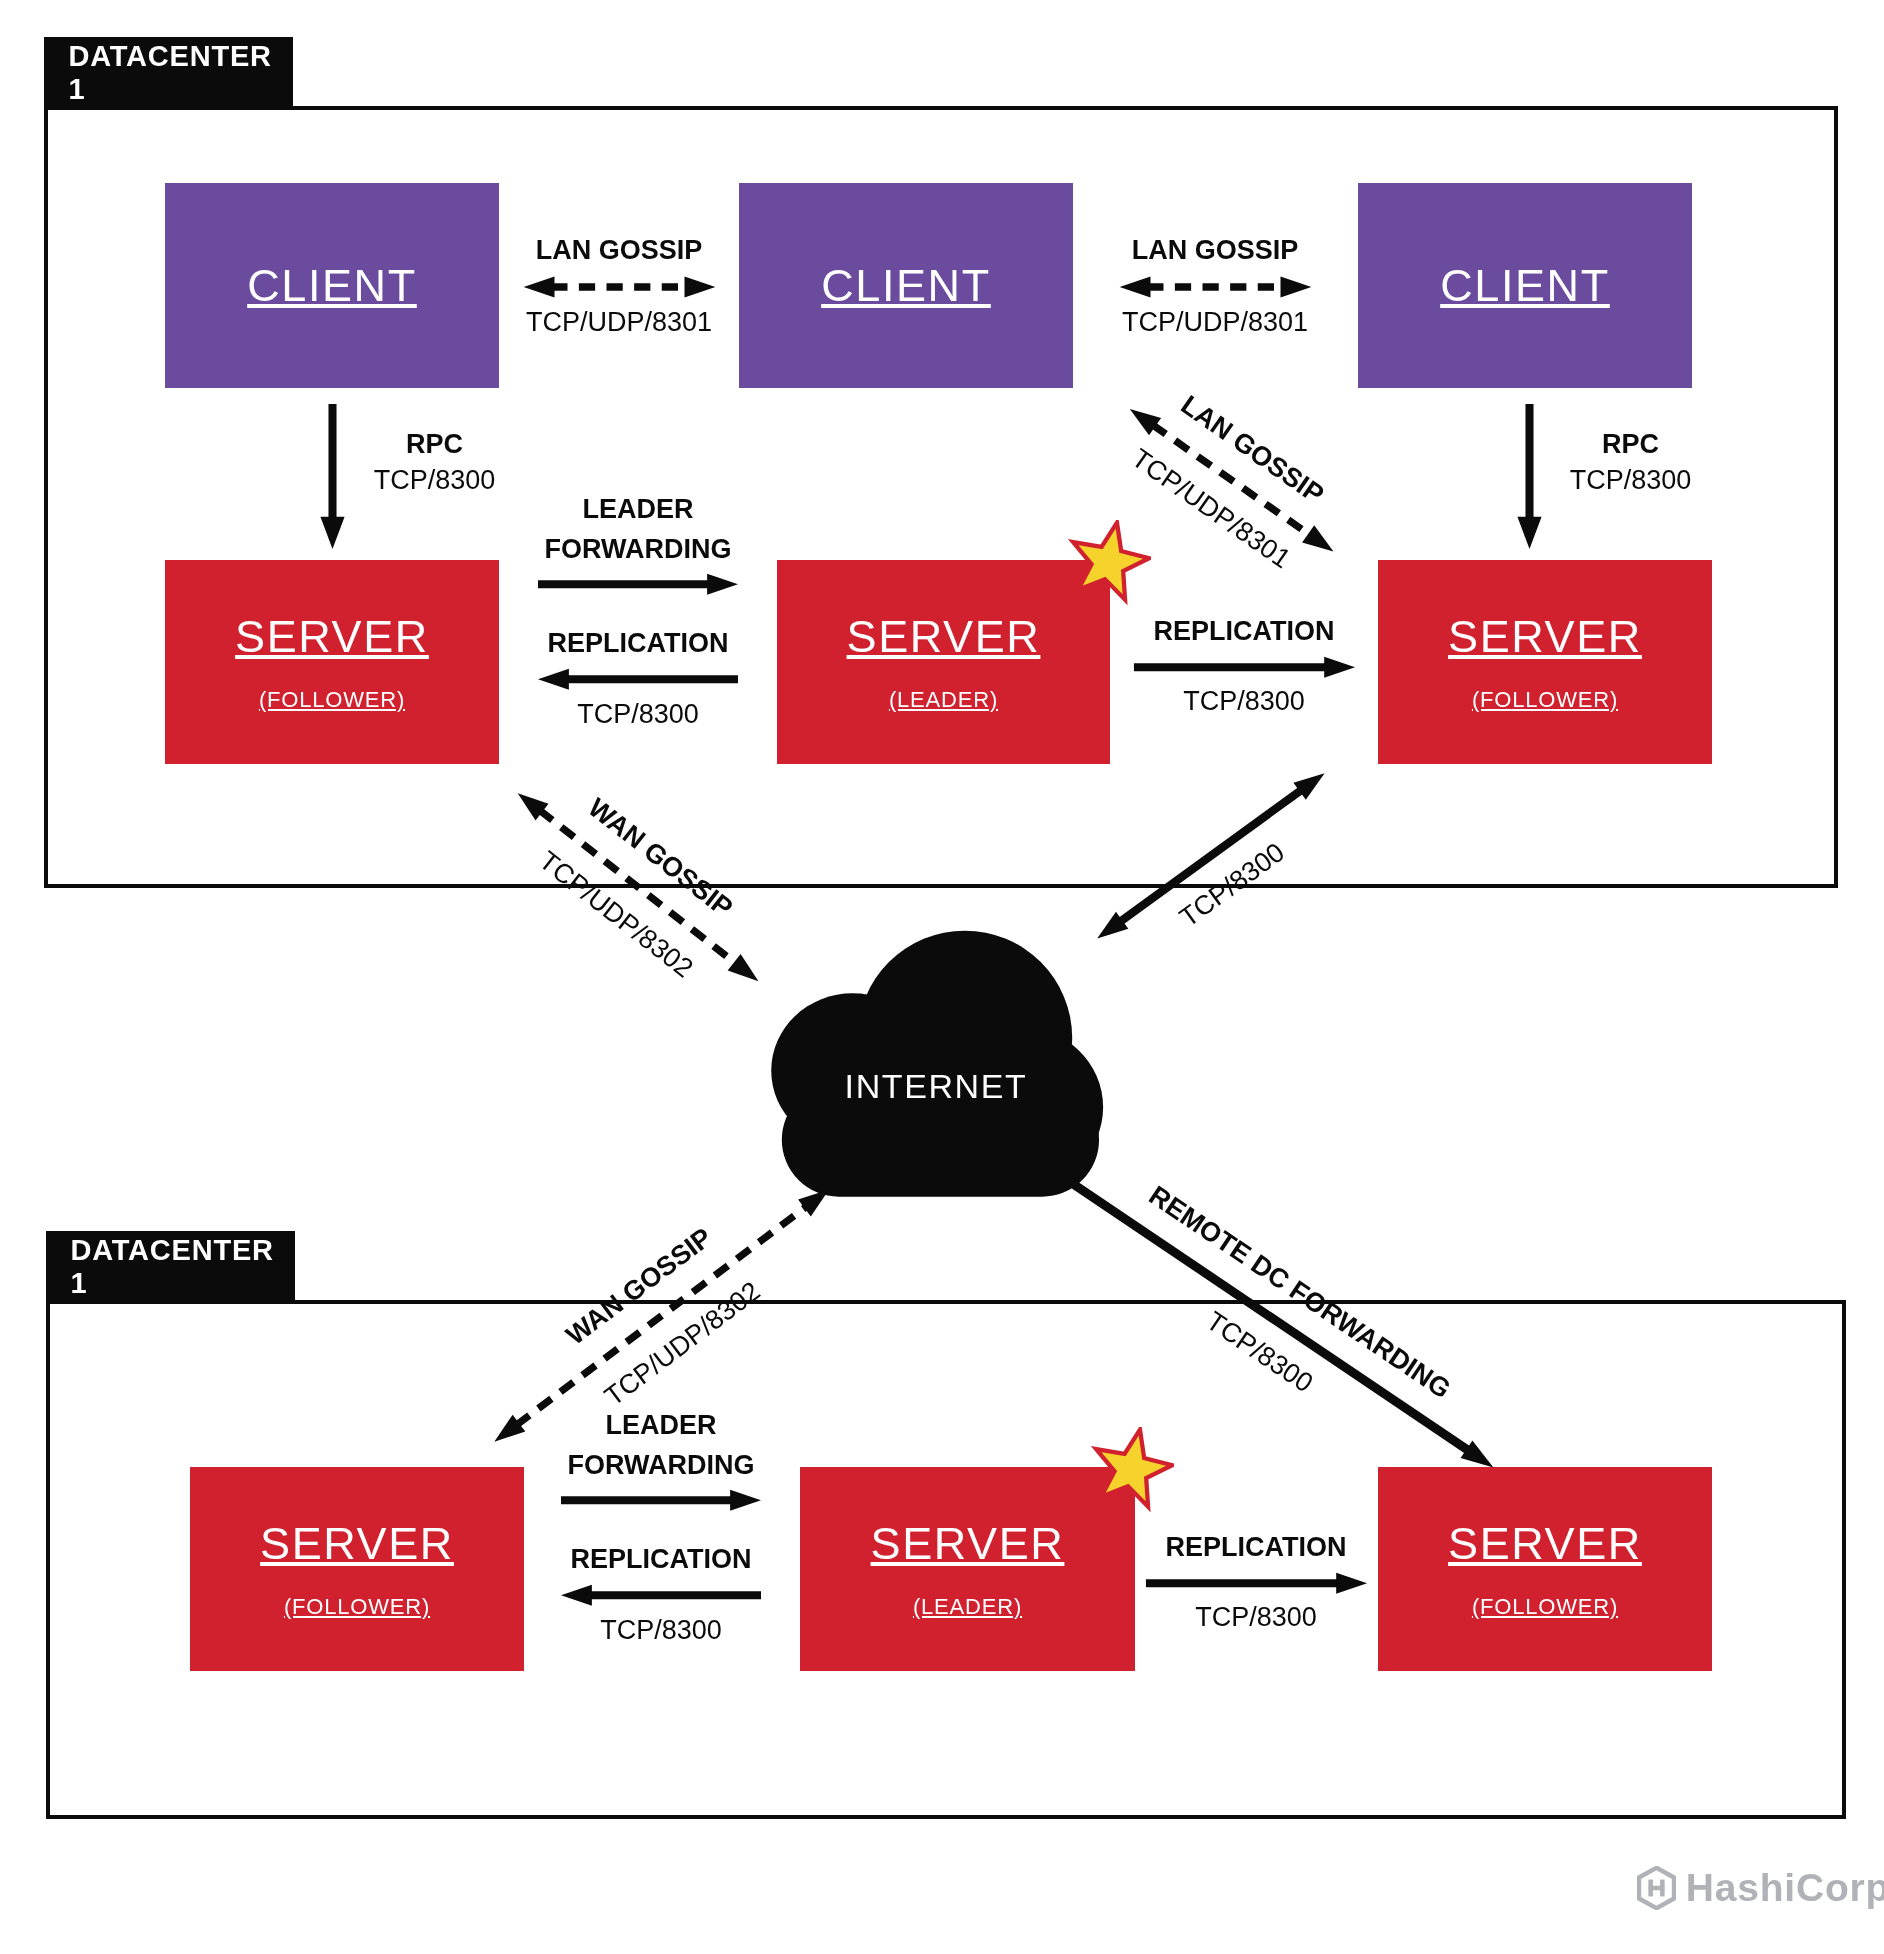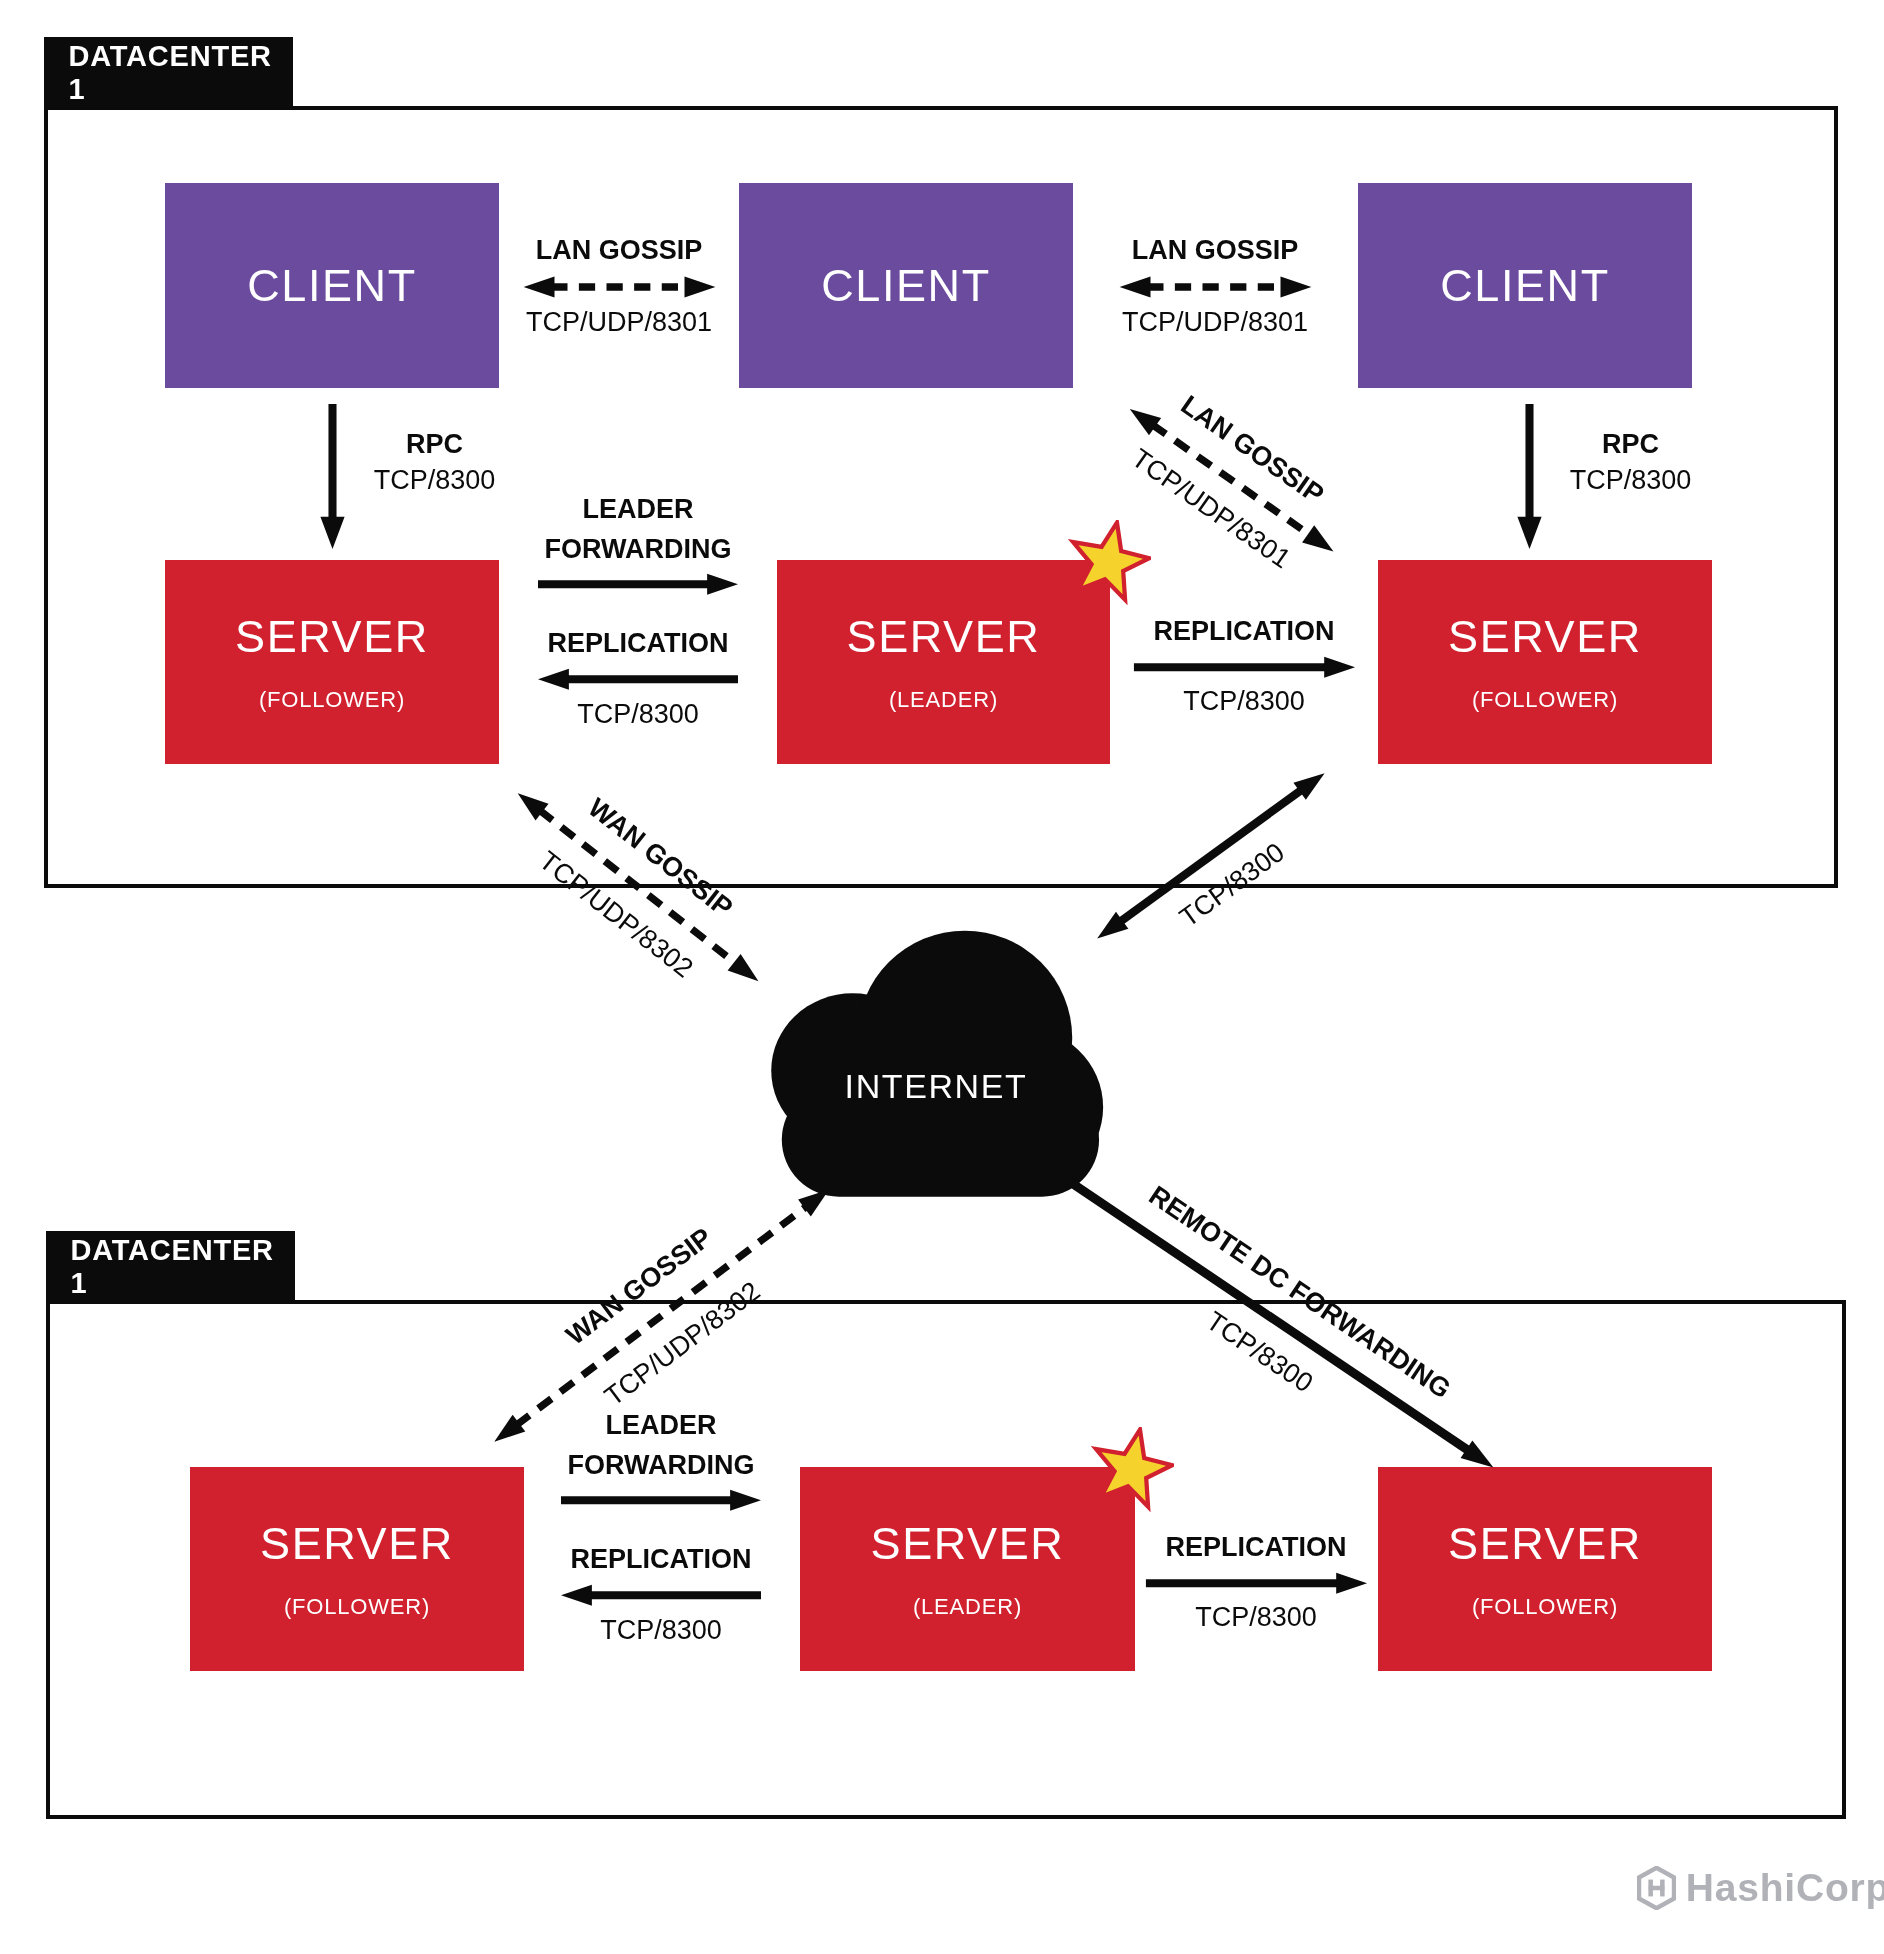--- a/index.html
+++ b/index.html
@@ -6,21 +6,21 @@
     font-family:"Liberation Sans",sans-serif;overflow:hidden;}
   .canvas{position:relative;width:1885px;height:1954px;background:#fff;}
 
   
   .dc-box{position:absolute;border:4.1px solid var(--line-black,#0b0b0b);box-sizing:border-box;background:transparent;}
   .dc-tab{position:absolute;background:var(--line-black,#0b0b0b);color:#fff;display:flex;align-items:flex-end;
     padding-left:24.4px;font-size:29px;font-weight:bold;letter-spacing:0.8px;box-sizing:border-box;z-index:3;}
 
   
   .node{position:absolute;display:flex;flex-direction:column;align-items:center;justify-content:center;
-    color:#fff;z-index:2;text-align:left;}
+    color:#fff;z-index:2;text-align:left;text-decoration:underline;}
   .client{background:var(--client-purple,#6a4b9e);}
   .server{background:var(--server-red,#d1212f);}
   .node-title{font-size:45px;font-weight:400;letter-spacing:1.6px;}
   .node-sub{font-size:22px;font-weight:400;letter-spacing:0.8px;margin-top:24px;}
 
   
   .edge-block{position:absolute;display:flex;flex-direction:column;align-items:center;gap:6.5px;z-index:4;}
   .elabel{font-weight:700;font-size:27px;line-height:33px;color:var(--line-black,#0b0b0b);white-space:nowrap;text-align:center;}
   .eport{font-weight:400;font-size:27px;line-height:33px;color:var(--line-black,#0b0b0b);white-space:nowrap;text-align:center;}
   .spacer22{height:18px;}

